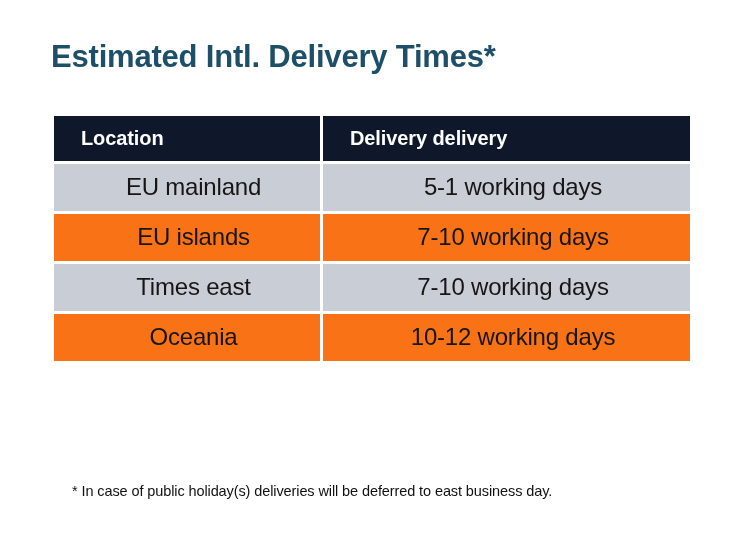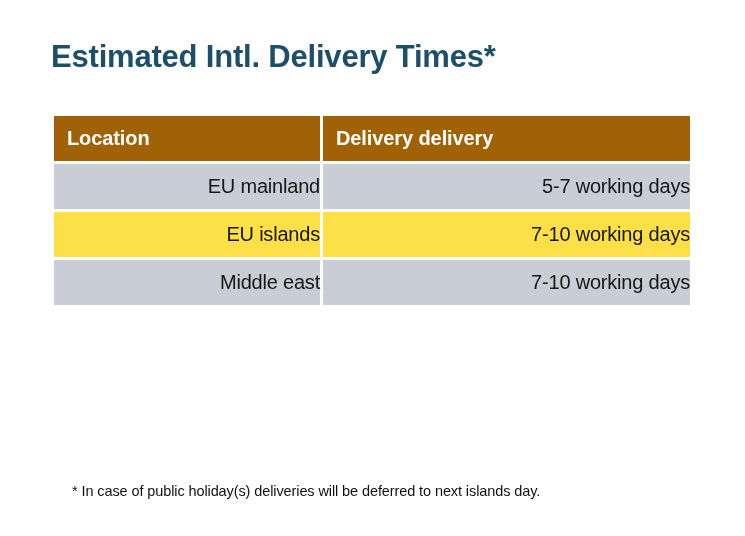--- a/index.html
+++ b/index.html
@@ -33,45 +33,45 @@
   .delivery-table {
     position: absolute;
     left: 51px;
     top: 113px;
     width: 639px;
     border-collapse: separate;
     border-spacing: 3px 3px;
     table-layout: fixed;
   }
   .delivery-table thead th {
-    background: #a16207;
+    background: #0f172a;
     color: #ffffff;
     font-size: 20px;
     font-weight: 700;
     text-align: left;
-    padding: 10px 0 11px 13px;
+    padding: 10px 0 11px 27px;
     height: 24px;
     vertical-align: middle;
     letter-spacing: -0.1px;
   }
   .delivery-table tbody td {
-    font-size: 20px;
+    font-size: 24px;
     font-weight: 400;
     color: #161616;
-    text-align: right;
+    text-align: center;
     padding: 9px 0 10px 13px;
     height: 26px;
     vertical-align: middle;
     letter-spacing: -0.2px;
   }
   .delivery-table tbody tr.row-alt-a td {
     background: #c9ced6;
   }
   .delivery-table tbody tr.row-alt-b td {
-    background: #fde047;
+    background: #f97316;
   }
   .col-location {
     width: 266px;
   }
   .col-delivery {
     width: 367px;
   }
   .footnote {
     position: absolute;
     left: 72px;
@@ -98,28 +98,32 @@
     </colgroup>
     <thead>
       <tr>
         <th>Location</th>
         <th>Delivery delivery</th>
       </tr>
     </thead>
     <tbody>
       <tr class="row-alt-a">
         <td>EU mainland</td>
-        <td>5-7 working days</td>
+        <td>5-1 working days</td>
       </tr>
       <tr class="row-alt-b">
         <td>EU islands</td>
         <td>7-10 working days</td>
       </tr>
       <tr class="row-alt-a">
-        <td>Middle east</td>
+        <td>Times east</td>
         <td>7-10 working days</td>
+      </tr>
+      <tr class="row-alt-b">
+        <td>Oceania</td>
+        <td>10-12 working days</td>
       </tr>
     </tbody>
   </table>
 
-  <div class="footnote">* In case of public holiday(s) deliveries will be deferred to next islands day.</div>
+  <div class="footnote">* In case of public holiday(s) deliveries will be deferred to east business day.</div>
 
 </div>
 
 </body></html>

